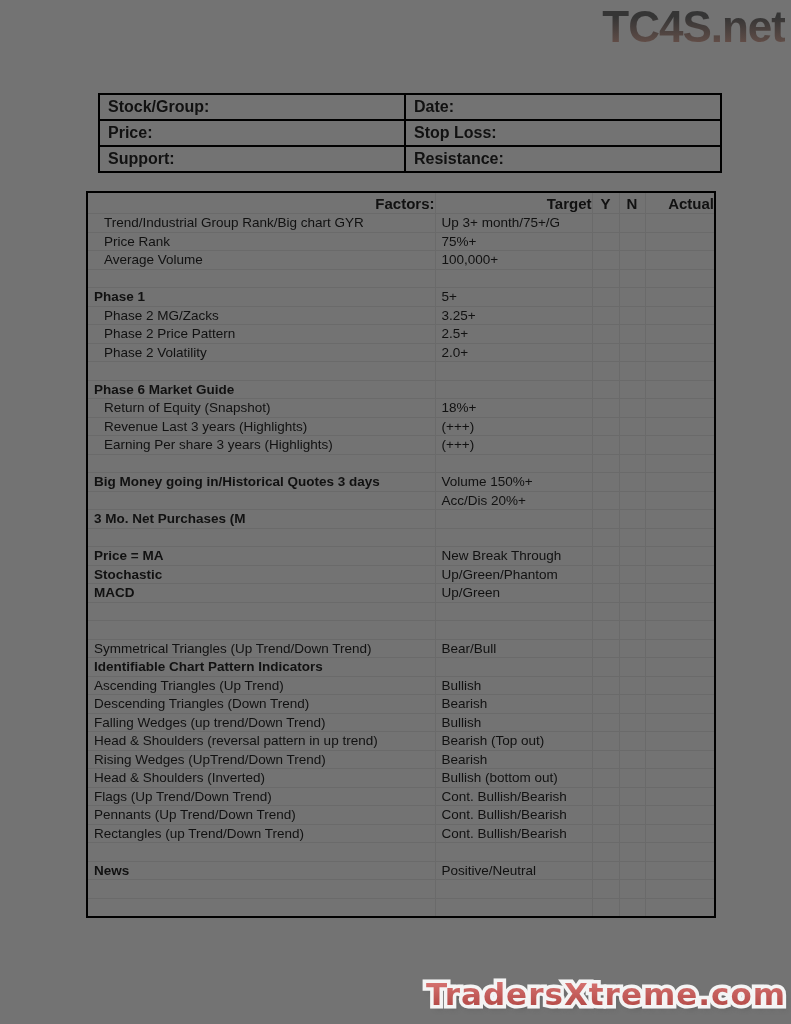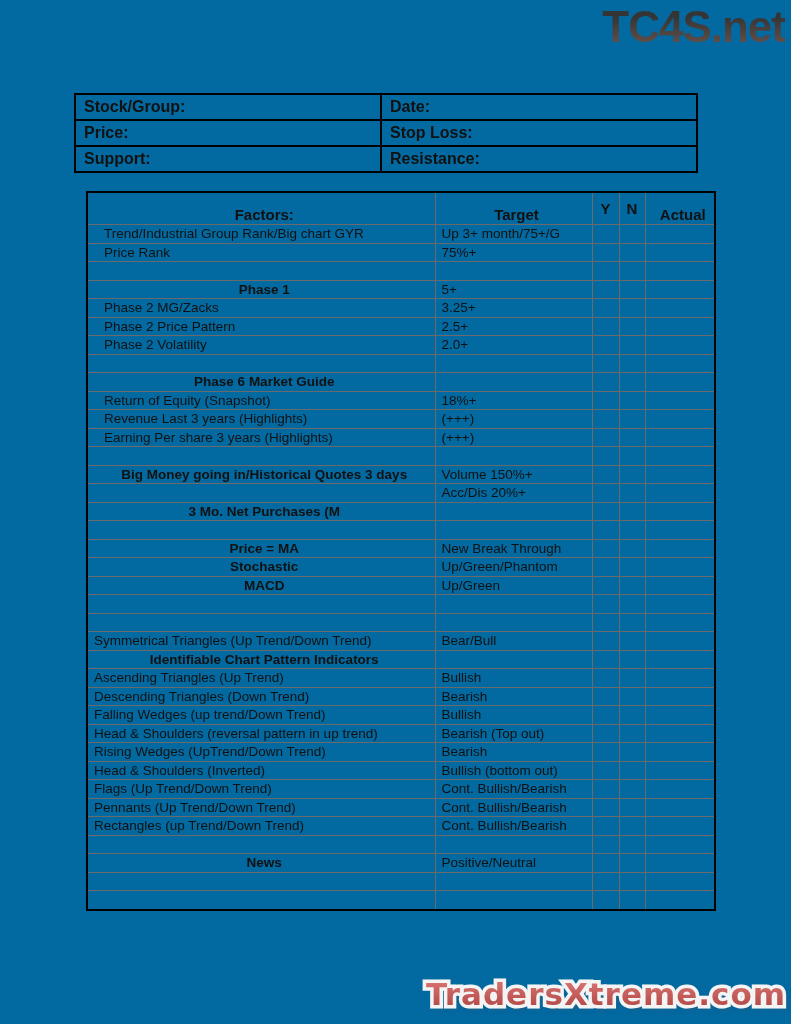--- a/index.html
+++ b/index.html
@@ -1,31 +1,31 @@
 <!DOCTYPE html>
 <html style="--logo-top: #353535; --logo-bottom: #8a574e; --wm-red-light: #e23a3c; --wm-red-dark: #b00d10; --footer-red-light: #d4706e; --footer-red-dark: #b14744; --border-black: #000000; --grid-gray: #6a6a6a;"><head>
 <meta charset="utf-8">
 <style>
   html,body{margin:0;padding:0;background:#fff;}
   .page{
-    position:relative;width:791px;height:1024px;background:#0369a1;
+    position:relative;width:791px;height:1024px;background:#737373;
     font-family:"Liberation Sans", sans-serif;overflow:hidden;
   }
 
   
   .tc4s-logo{
     position:absolute;top:0px;right:6px;height:56px;line-height:54px;
     font-size:44px;font-weight:bold;letter-spacing:-1px;
     background:linear-gradient(180deg,var(--logo-top) 30%,#5a4a45 70%,var(--logo-bottom) 100%);
     -webkit-background-clip:text;background-clip:text;color:transparent;
   }
 
   
   .info-table{
-    position:absolute;left:74px;top:93px;width:622px;
+    position:absolute;left:98px;top:93px;width:622px;
     border-collapse:collapse;table-layout:fixed;
     border:2px solid var(--border-black);
   }
   .info-table td{
     border:2px solid var(--border-black);
     height:22px;padding:1px 0 1px 8px;
     font-size:16px;font-weight:bold;color:#111;vertical-align:middle;
   }
   .iw-left{width:306px}.iw-right{width:316px}
 
@@ -34,30 +34,30 @@
     position:absolute;left:86px;top:191px;width:628px;
     border-collapse:collapse;table-layout:fixed;
     border:2px solid var(--border-black);
   }
   .main-table th,.main-table td{
     border:1px solid var(--grid-gray);
     vertical-align:middle;overflow:hidden;white-space:nowrap;
   }
   .main-table th{
     height:20px;font-size:15px;font-weight:bold;color:#111;
-    text-align:center;padding:11px 0 0 6px;
+    text-align:right;padding:0 0 0 6px;
   }
   .main-table th.center{text-align:center;padding:0;}
   .main-table td{
     height:17.5px;font-size:13.5px;color:#111;padding:0;
   }
   .cw-factor{width:348px}.cw-target{width:157px}.cw-y{width:27px}.cw-n{width:26px}.cw-actual{width:70px}
   .cell-factor{padding-left:6px !important;margin-left:20px;}
   .cell-factor.indent{padding-left:16px !important;}
-  .cell-factor.bold{font-weight:bold;text-align:center;}
+  .cell-factor.bold{font-weight:bold;}
   .cell-target{padding-left:6px !important;}
 
   
   .watermark{
     position:absolute;left:226px;top:476px;z-index:5;
     font-family:"DejaVu Serif", serif;font-weight:bold;
     font-size:50px;letter-spacing:8px;line-height:60px;white-space:nowrap;
   }
   .wm-back{
     position:absolute;left:0;top:0;color:#fff;
@@ -146,20 +146,27 @@
         </tr>
 
         <tr>
           <td class="cell-factor indent">Price Rank</td>
           <td class="cell-target">75%+</td>
           <td></td>
           <td></td>
           <td></td>
         </tr>
 
+        <tr>
+          <td class="cell-factor indent">Average Volume</td>
+          <td class="cell-target">100,000+</td>
+          <td></td>
+          <td></td>
+          <td></td>
+        </tr>
 
         <tr>
           <td class="cell-factor"></td>
           <td class="cell-target"></td>
           <td></td>
           <td></td>
           <td></td>
         </tr>
 
         <tr>

